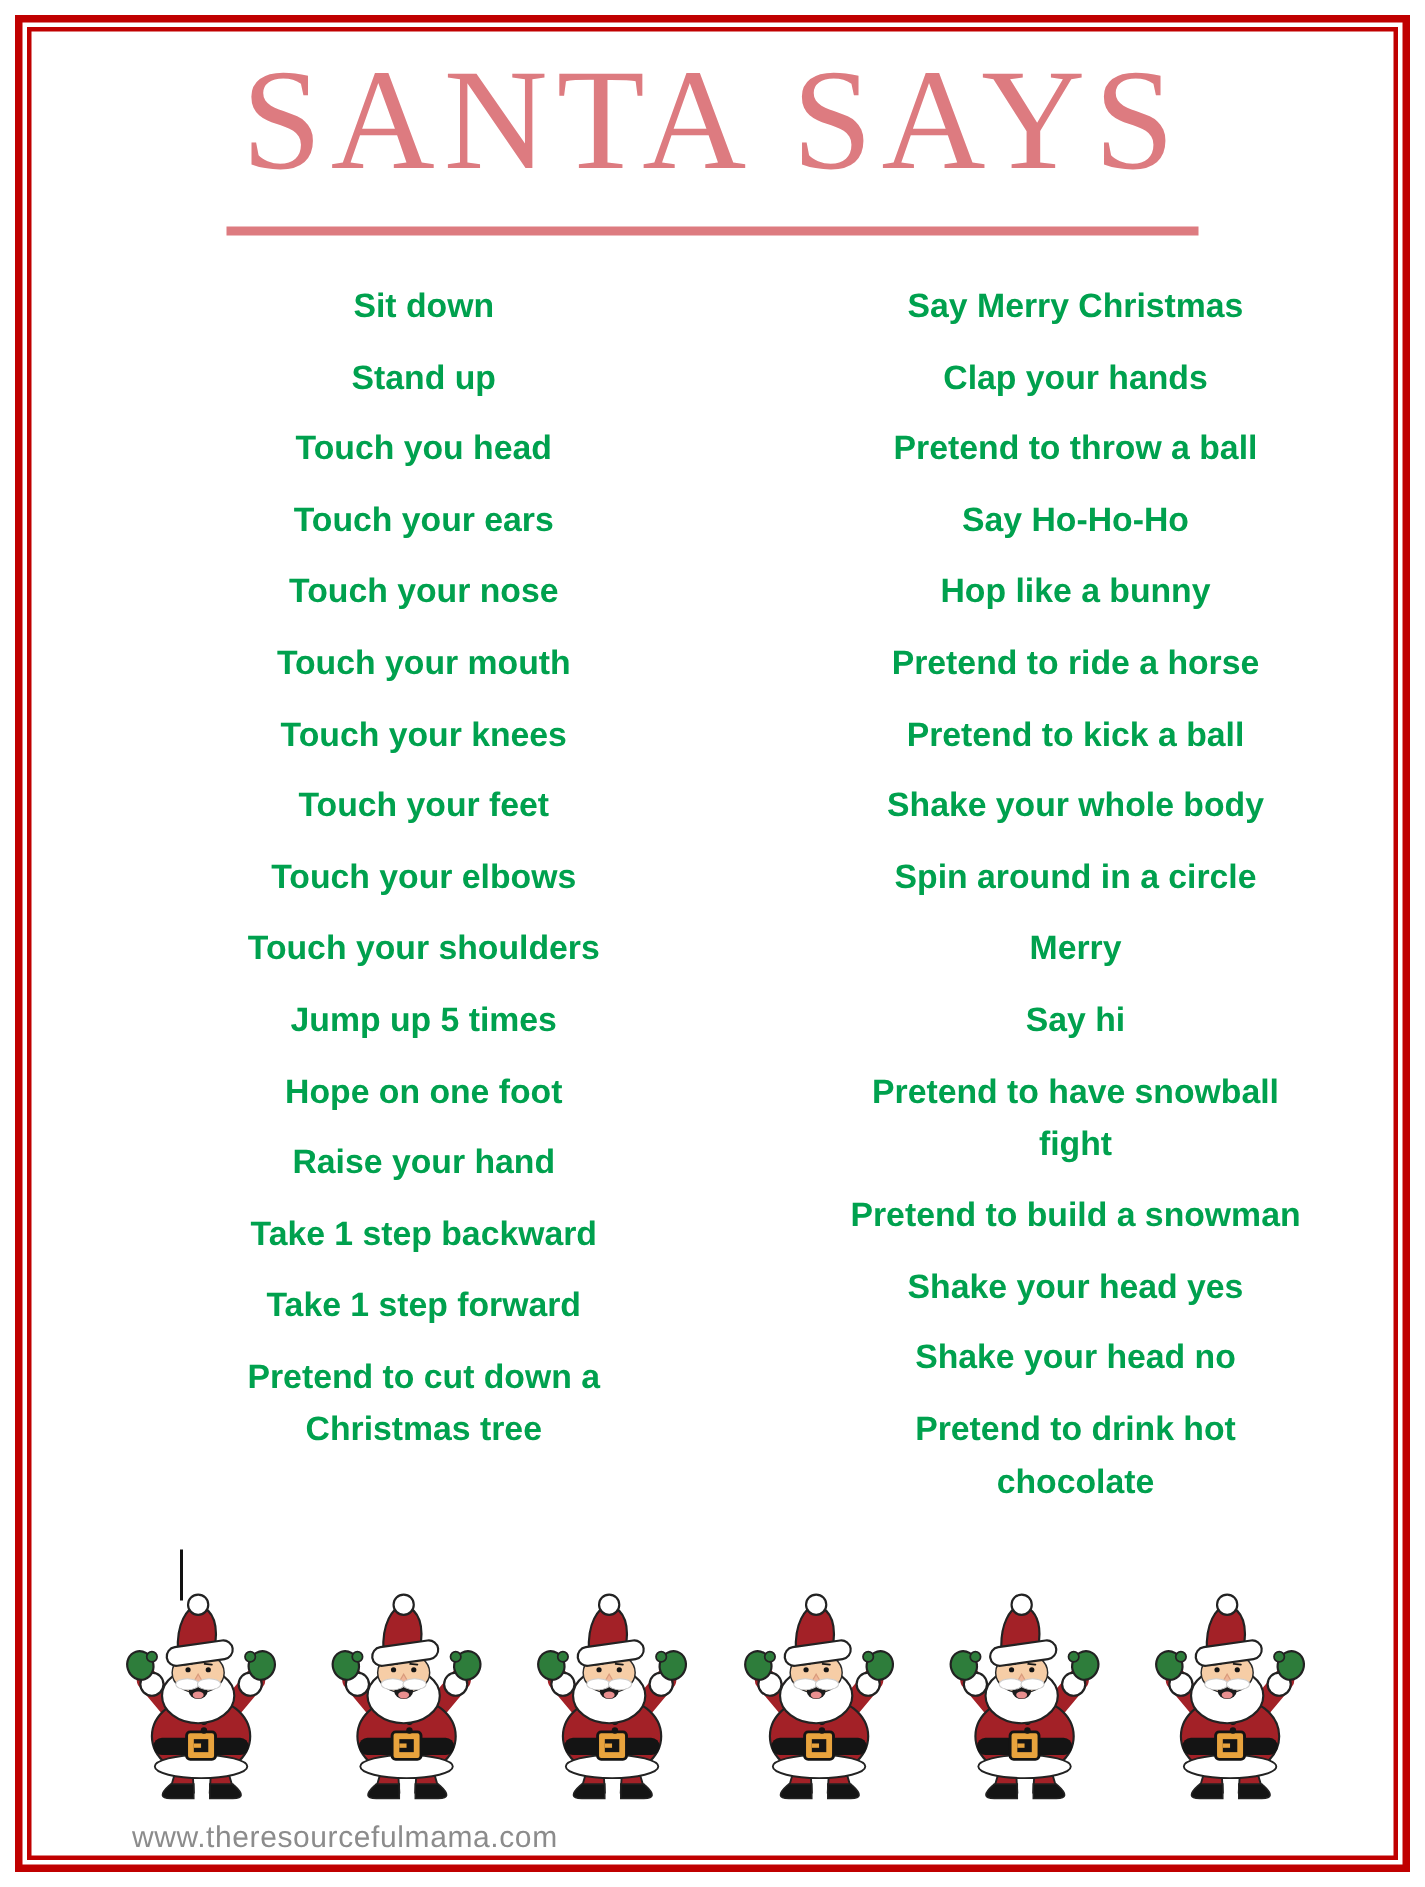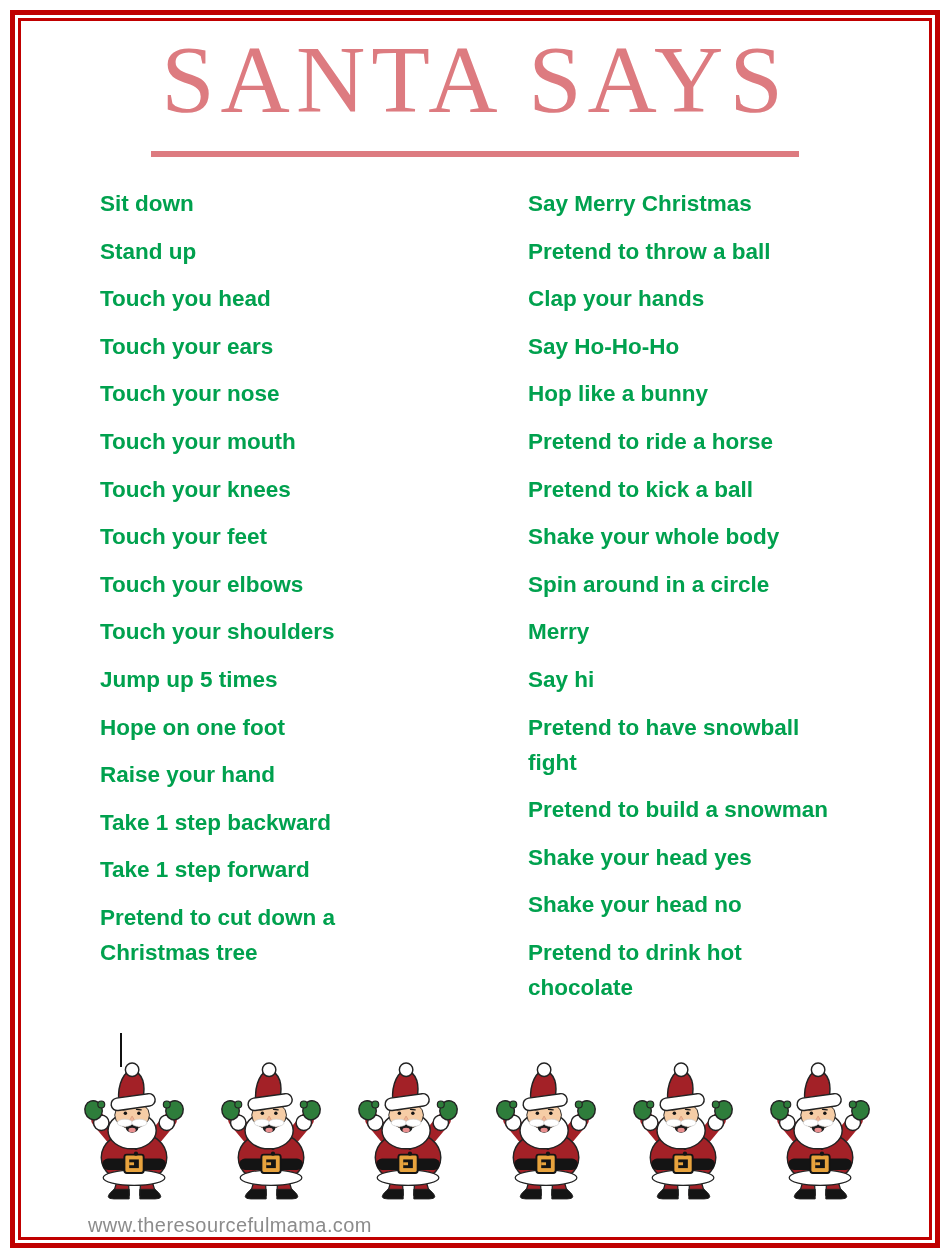--- a/index.html
+++ b/index.html
@@ -38,21 +38,21 @@
     font-size:96px;
     line-height:1.05;
     letter-spacing:6px;
     color:var(--title-pink);
     border-bottom:6px solid var(--title-pink);
     padding:0 10px 20px 10px;
     text-shadow:1px 0 0 #ffffff inset;
   }
   .col{
     position:absolute;top:186px;
-    text-align:left;
+    text-align:center;
   }
   .col-left{left:100px;width:365px;}
   .col-right{left:528px;width:378px;}
   .item{
     font-size:22.5px;
     font-weight:700;
     line-height:35px;
     margin-bottom:12.6px;
     color:var(--command-green);
     white-space:pre-line;
@@ -98,22 +98,22 @@
       <div class="item">Jump up 5 times</div>
       <div class="item">Hope on one foot</div>
       <div class="item">Raise your hand</div>
       <div class="item">Take 1 step backward</div>
       <div class="item">Take 1 step forward</div>
       <div class="item">Pretend to cut down a
 Christmas tree</div>
     </div>
   <div class="col col-right">
       <div class="item">Say Merry Christmas</div>
+      <div class="item">Clap your hands</div>
       <div class="item">Pretend to throw a ball</div>
-      <div class="item">Clap your hands</div>
       <div class="item">Say Ho-Ho-Ho</div>
       <div class="item">Hop like a bunny</div>
       <div class="item">Pretend to ride a horse</div>
       <div class="item">Pretend to kick a ball</div>
       <div class="item">Shake your whole body</div>
       <div class="item">Spin around in a circle</div>
       <div class="item">Merry</div>
       <div class="item">Say hi</div>
       <div class="item">Pretend to have snowball
 fight</div>

